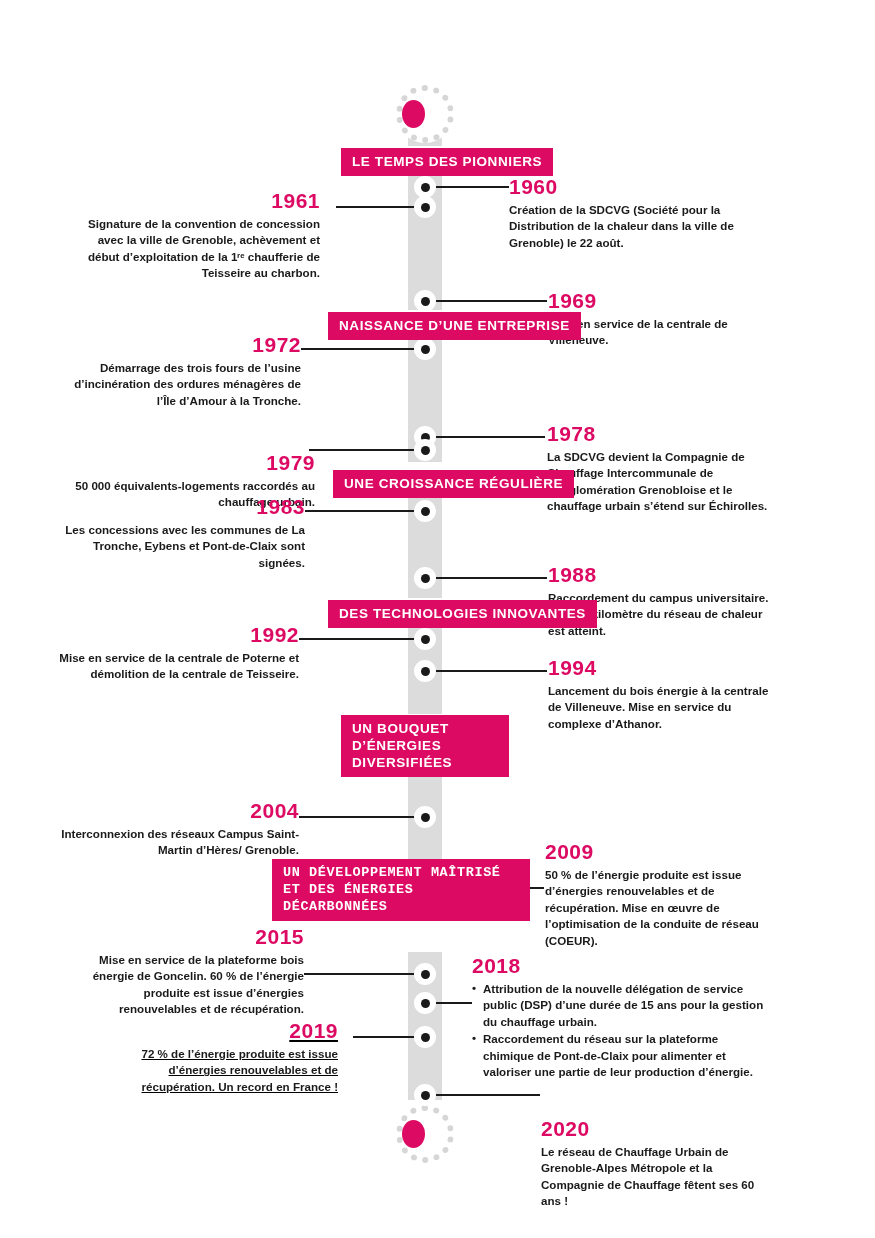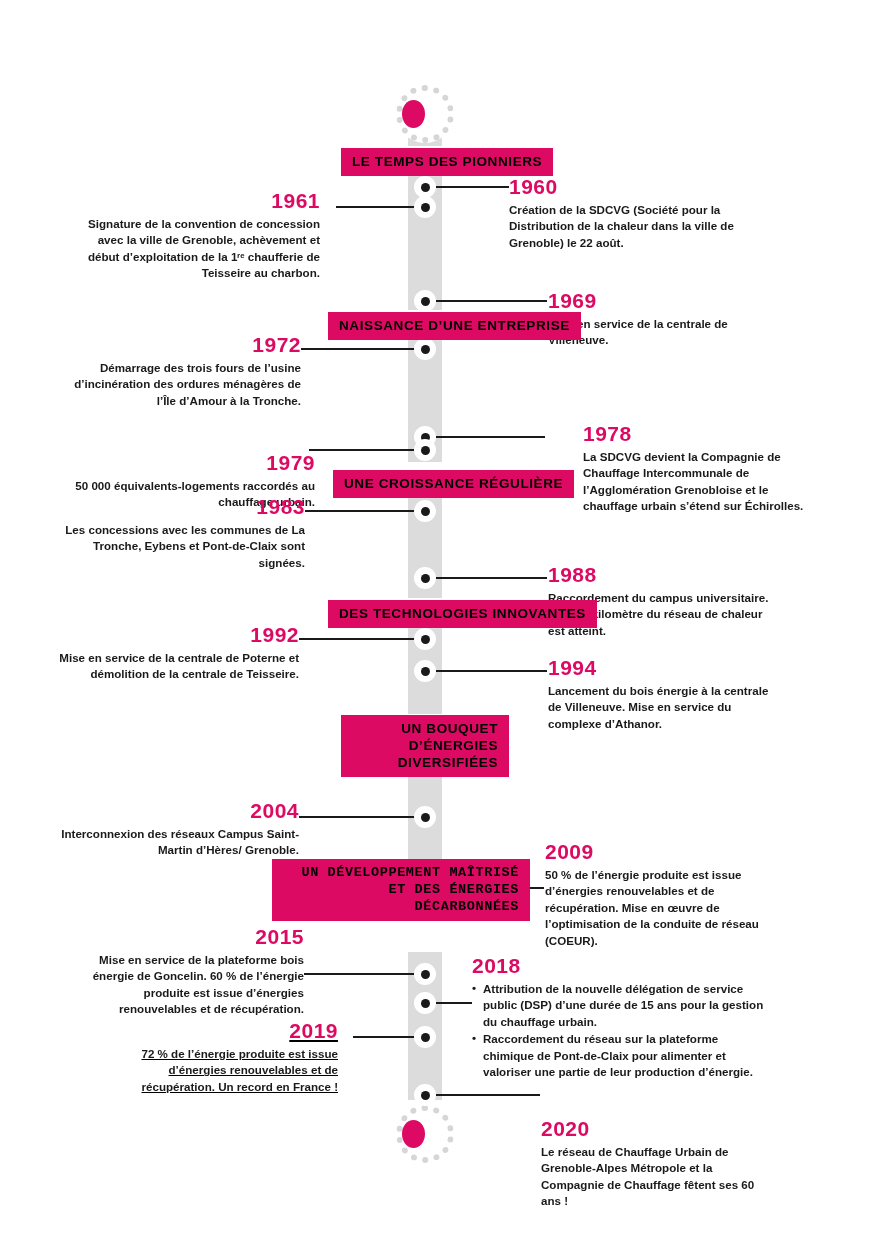--- a/index.html
+++ b/index.html
@@ -62,27 +62,27 @@
     position: absolute;
     height: 2px;
     background: #1a1a1a;
     z-index: 2;
   }
 
   
   .banner {
     position: absolute;
     background: #dd0a63;
-    color: #000000;
+    color: #ffffff;
     font-weight: bold;
     font-size: 13.5px;
     letter-spacing: 0.6px;
     line-height: 1.25;
     padding: 6px 11px 5px 11px;
-    text-align: right;
+    text-align: left;
     z-index: 6;
     white-space: nowrap;
   }
   .banner.two-line { white-space: normal; width: 168px; }
 
   
   .entry { position: absolute; z-index: 5; }
   .entry .year {
     color: #dd0a63;
     font-weight: bold;
@@ -225,21 +225,21 @@
   <div class="entry right" style="left:548px;top:290px;width:230px;">
     <div class="year">1969</div>
     <div class="body">Mise en service de la centrale de Villeneuve.</div>
   </div>
 
   <div class="entry left" style="left:61px;top:334px;width:240px;">
     <div class="year">1972</div>
     <div class="body">Démarrage des trois fours de l’usine d’incinération des ordures ménagères de l’Île d’Amour à la Tronche.</div>
   </div>
 
-  <div class="entry right" style="left:547px;top:423px;width:228px;margin-left:36px;">
+  <div class="entry right" style="left:547px;top:423px;width:228px;">
     <div class="year">1978</div>
     <div class="body">La SDCVG devient la Compagnie de Chauffage Intercommunale de l’Agglomération Grenobloise et le chauffage urbain s’étend sur Échirolles.</div>
   </div>
 
   <div class="entry left" style="left:75px;top:436px;width:240px;margin-top:16px;">
     <div class="year">1979</div>
     <div class="body">50 000 équivalents-logements raccordés au chauffage urbain.</div>
   </div>
 
   <div class="entry left" style="left:65px;top:496px;width:240px;">

